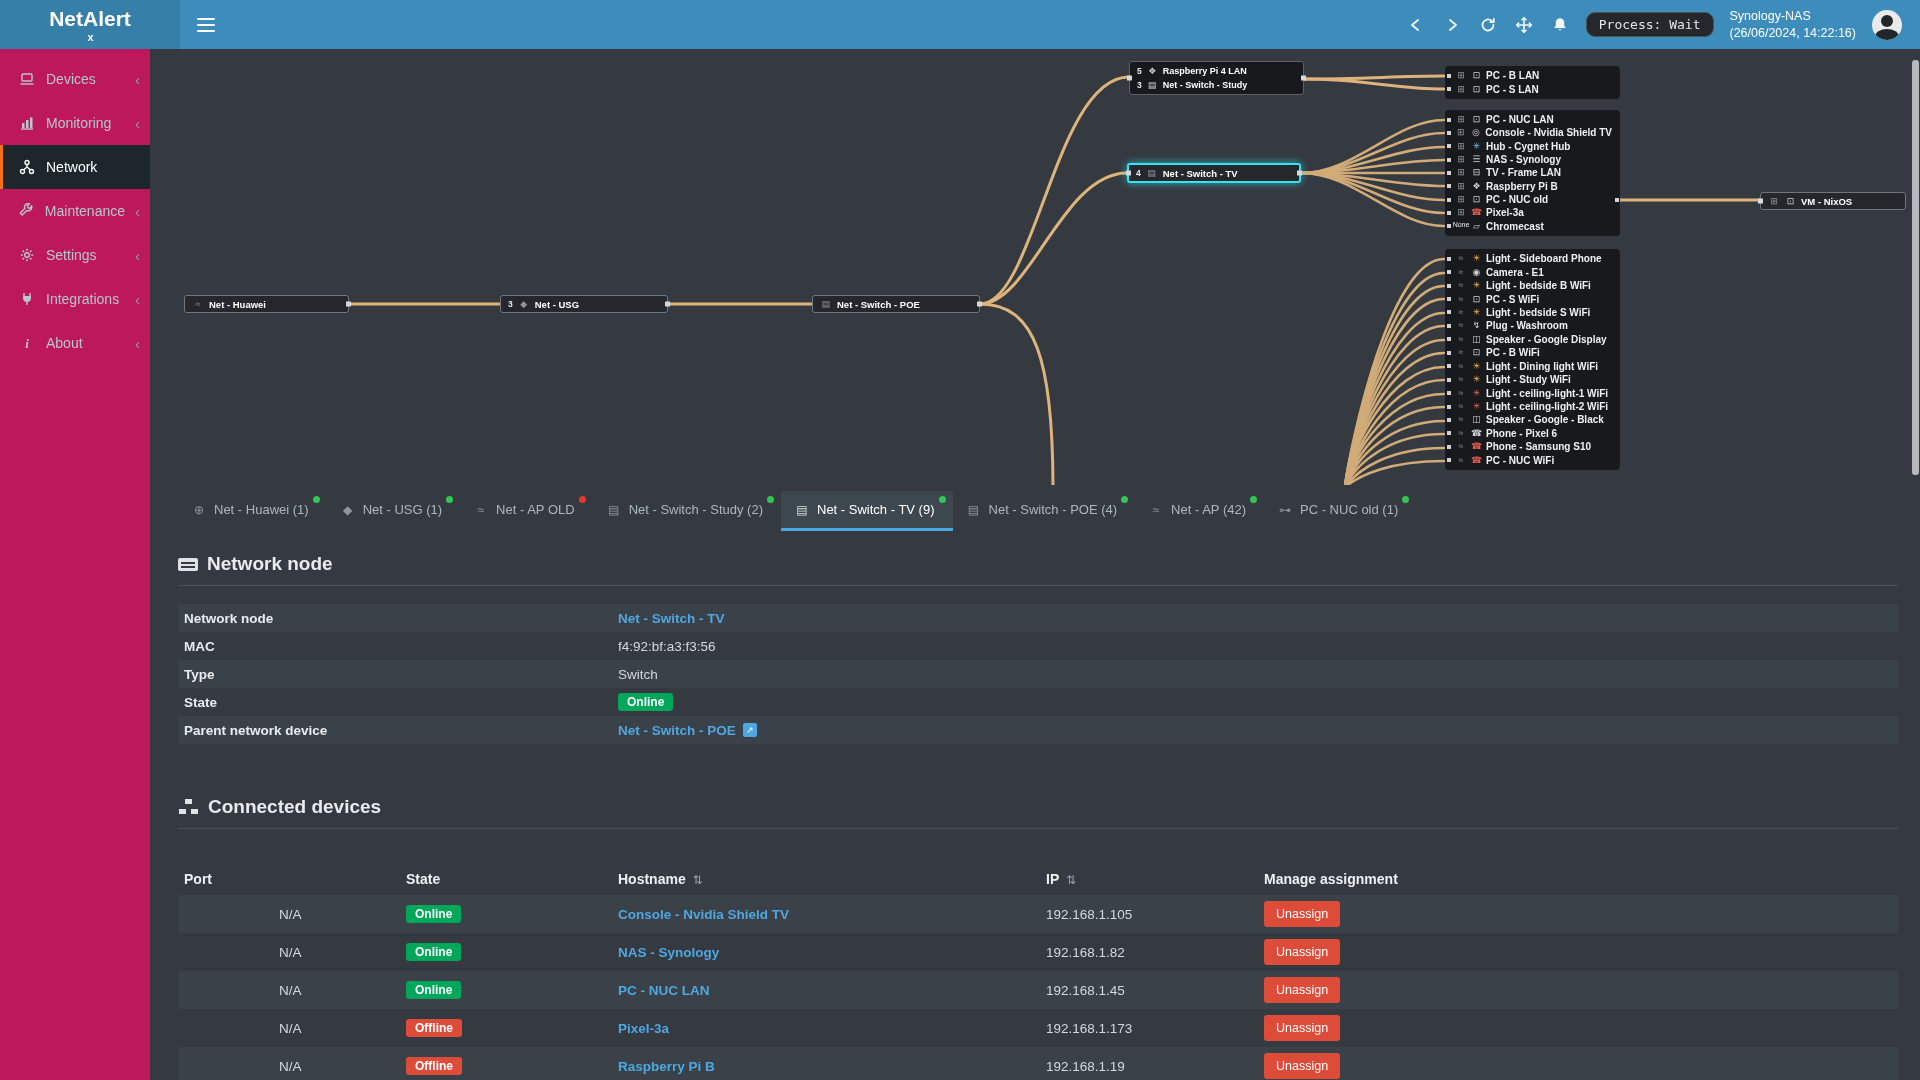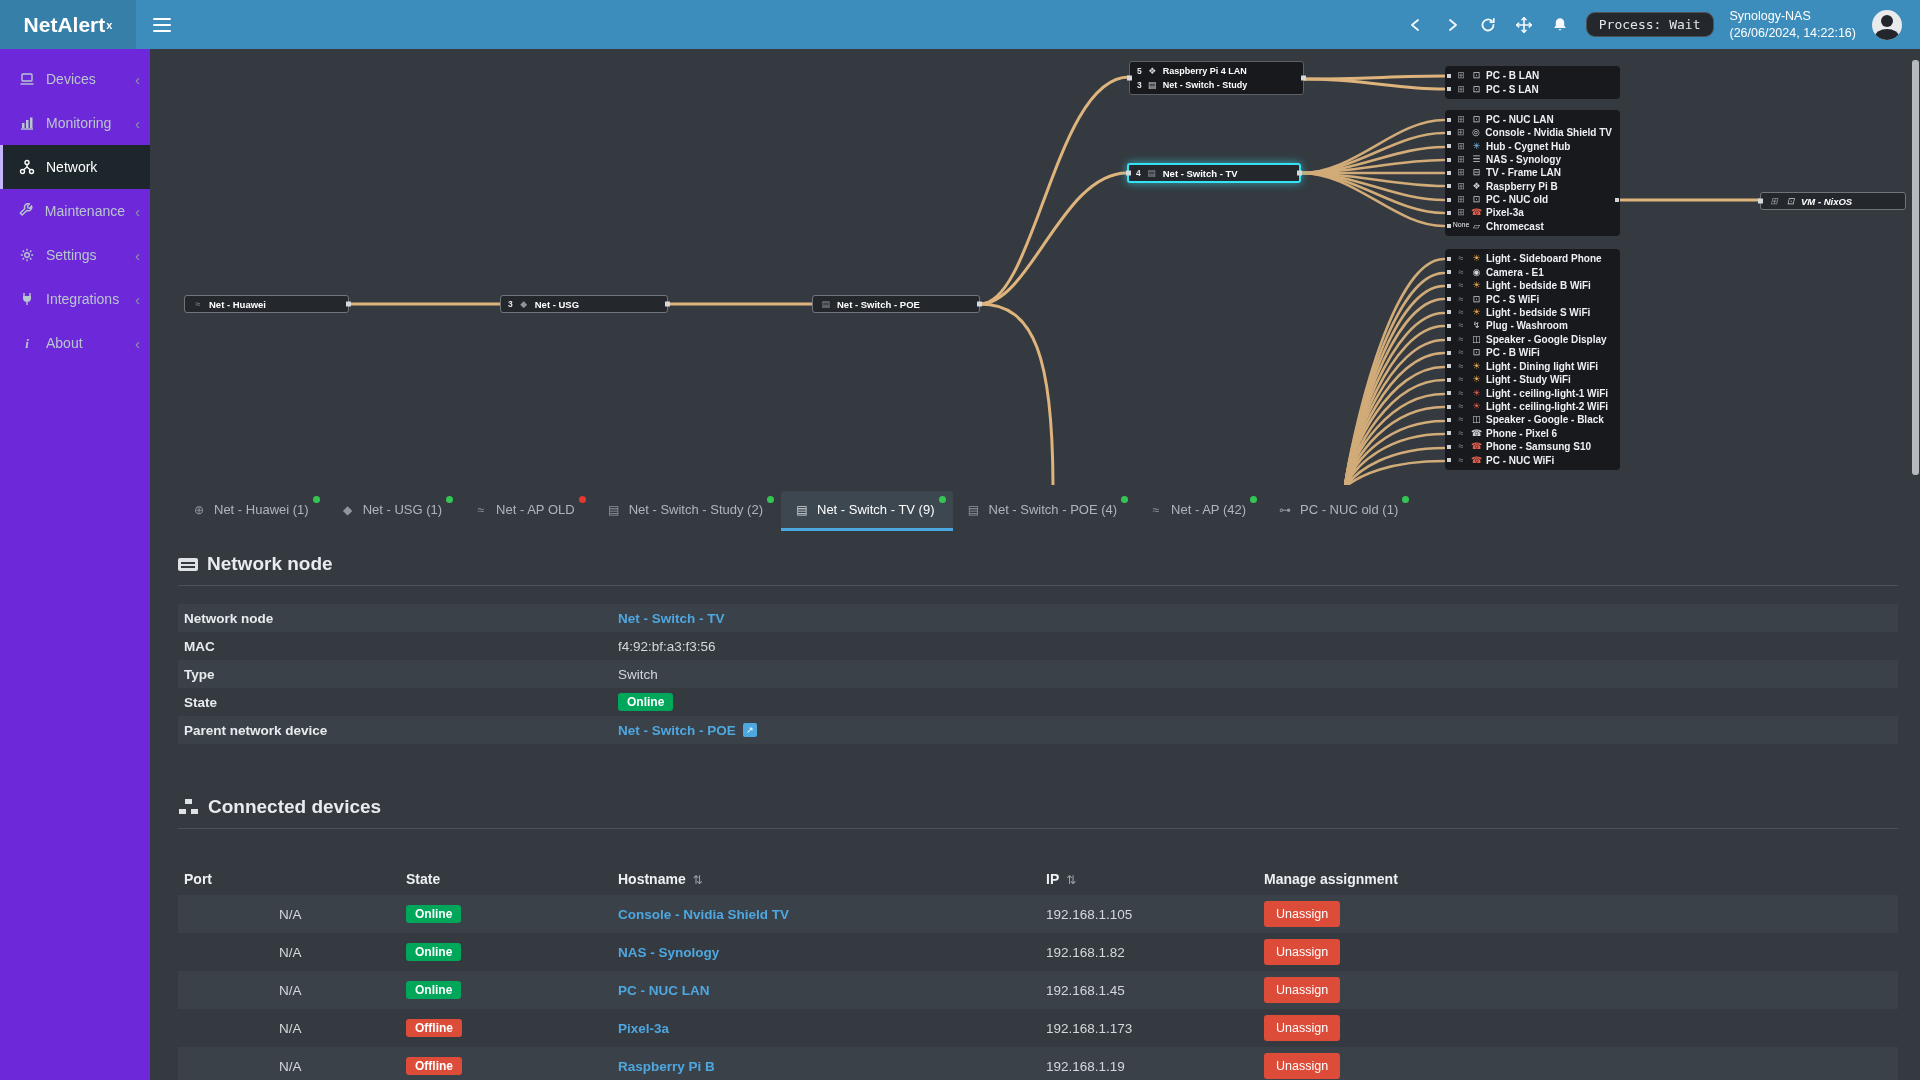--- a/index.html
+++ b/index.html
@@ -9,47 +9,47 @@
     background:#343a40; color:#d6dadd;
   }
   .app { position:relative; width:1920px; height:1080px; overflow:hidden; }
 
   
   header {
     position:absolute; top:0; left:0; right:0; height:49px;
     background:#3c8dbc; display:flex; align-items:stretch; z-index:30;
   }
   .logo {
-    width:136px; background:#367fa9; color:#fff; font-size:21px; font-weight:bold;
-    display:flex; align-items:center; justify-content:center; cursor:pointer;
+    width:180px; background:#367fa9; color:#fff; font-size:21px; font-weight:bold;
+    display:flex; align-items:center; justify-content:center; cursor:pointer;flex-direction:column;
   }
   .logo sup { font-size:11px; margin-left:1px; }
   .hamburger { width:52px; display:flex; flex-direction:column; gap:4px; align-items:center; justify-content:center; cursor:pointer; }
   .hamburger span { width:18px; height:2px; background:#fff; border-radius:1px; }
   .hdr-right { margin-left:auto; display:flex; align-items:center; gap:16px; padding-right:18px; }
   .hicon { width:20px; height:20px; display:flex; align-items:center; justify-content:center; cursor:pointer; opacity:.95; }
   .process-badge {
     font-family:"DejaVu Sans Mono", monospace; font-size:13px; color:#e4e7ea;
     background:#24282c; border:1px solid #4c5258; border-radius:9px; padding:4px 12px;
   }
   .host-block { text-align:left; color:#fff; font-size:12.5px; line-height:1.35; }
   .avatar { width:30px; height:30px; border-radius:50%; background:#e8eaec; position:relative; overflow:hidden; cursor:pointer; }
   .avatar::before { content:""; position:absolute; left:9px; top:5px; width:12px; height:12px; border-radius:50%; background:#23272b; }
   .avatar::after  { content:""; position:absolute; left:3px; top:19px; width:24px; height:16px; border-radius:50%; background:#23272b; }
 
   
   .sidebar {
     position:absolute; top:49px; left:0; bottom:0; width:150px;
-    background:#6d28d9; z-index:20; padding-top:8px;
+    background:#be185d; z-index:20; padding-top:8px;
   }
   .side-item {
     height:44px; display:flex; align-items:center; gap:10px; padding:0 10px 0 15px;
     color:#b8c7ce; font-size:14px; cursor:pointer; border-left:3px solid transparent;
   }
-  .side-item.active { background:#1c262b; color:#fff; border-left:3px solid #c4b5fd; }
+  .side-item.active { background:#1c262b; color:#fff; border-left:3px solid #f97316; }
   .sicon { width:18px; display:flex; justify-content:center; }
   .chev { margin-left:auto; font-size:15px; color:#8d9ba3; }
   .chev::before { content:"‹"; }
   .side-item.active .chev { visibility:hidden; }
 
   
   main { position:absolute; left:150px; top:49px; width:1770px; height:1031px; }
 
   
   .diagram { position:relative; width:1770px; height:436px; overflow:hidden; }
@@ -370,21 +370,21 @@
           <span>Net - Switch - Study</span>
         </div>
       </div>
 
       <div class="pill selected in" style="left:977px; top:114px; width:174px;">
         <span class="port">4</span>
         <span class="icn conn" data-icon="switch"></span>
         <span>Net - Switch - TV</span>
       </div>
 
-      <div class="pill in end" style="left:1610px; top:143px; width:146px;font-style:italic;">
+      <div class="pill in end" style="left:1610px; top:143px; width:146px;">
         <span class="icn conn" data-icon="ethernet"></span>
         <span class="icn" data-icon="display"></span>
         <span>VM - NixOS</span>
       </div>
 
       <div class="gbox" id="box1" style="left:1295px; top:17px; width:175px; height:33px;">
 
       <div class="grow">
           <span class="icn conn" data-icon="ethernet"></span>
           <span class="icn" data-icon="display" data-tone="default"></span>

